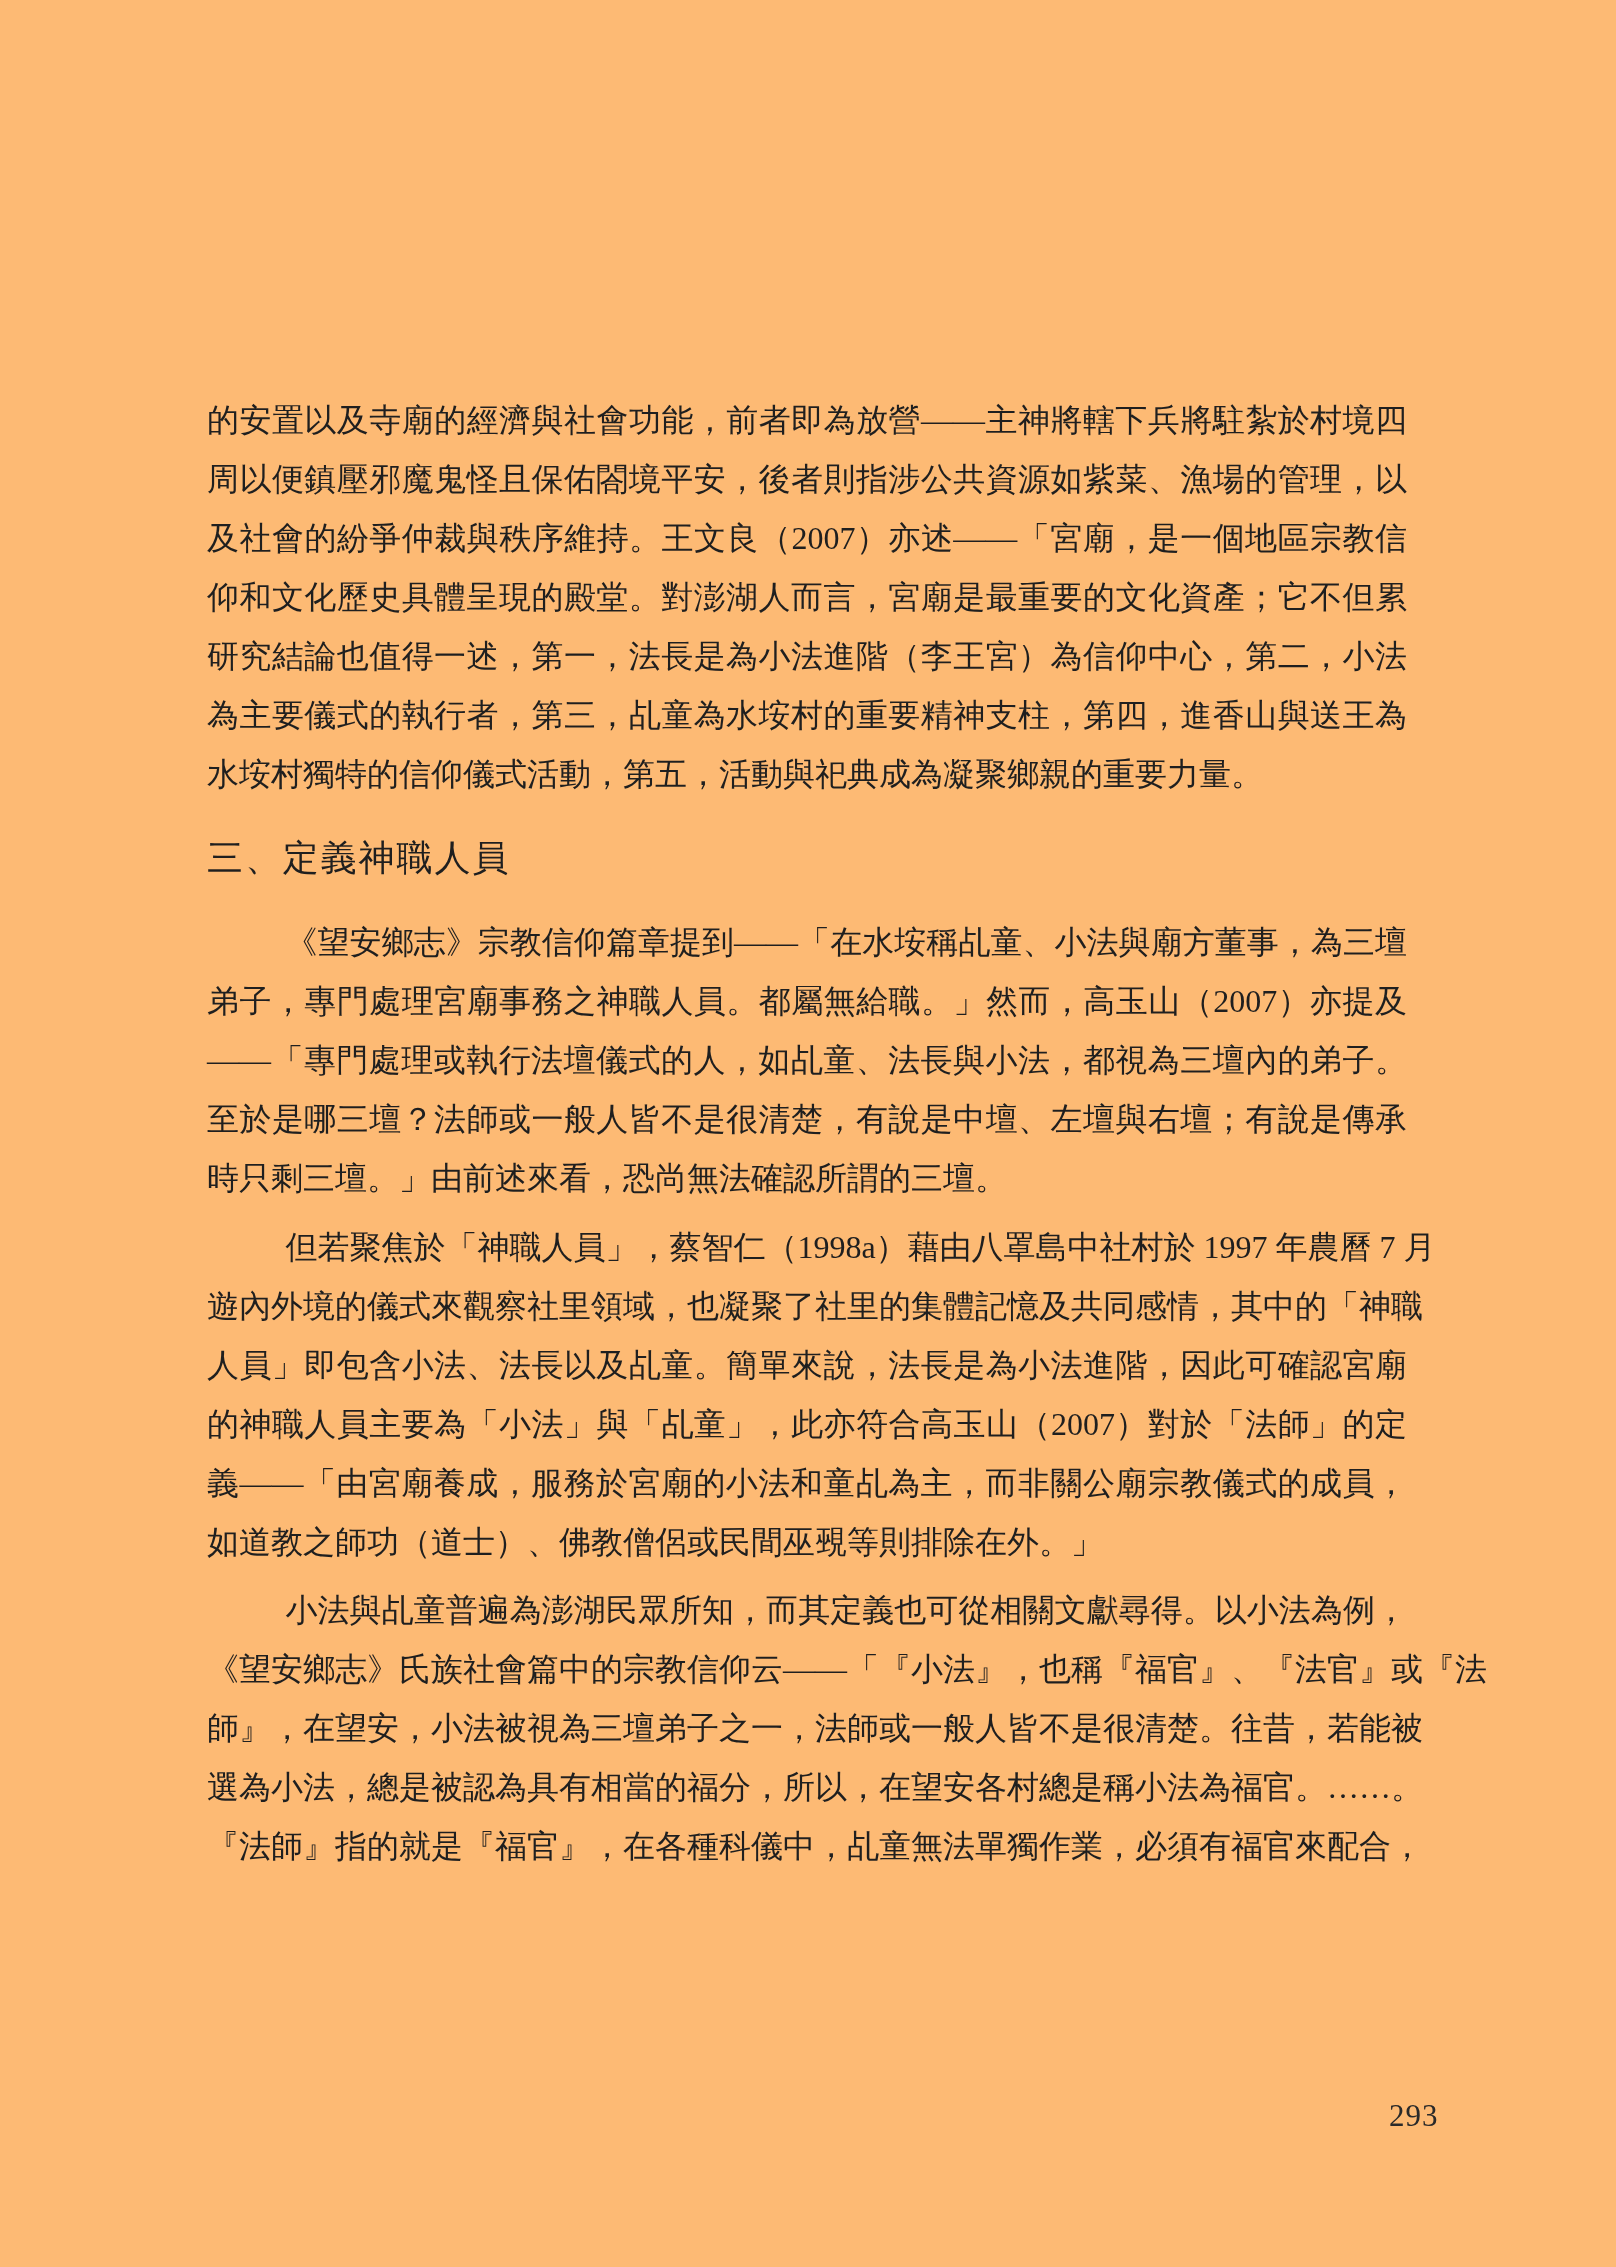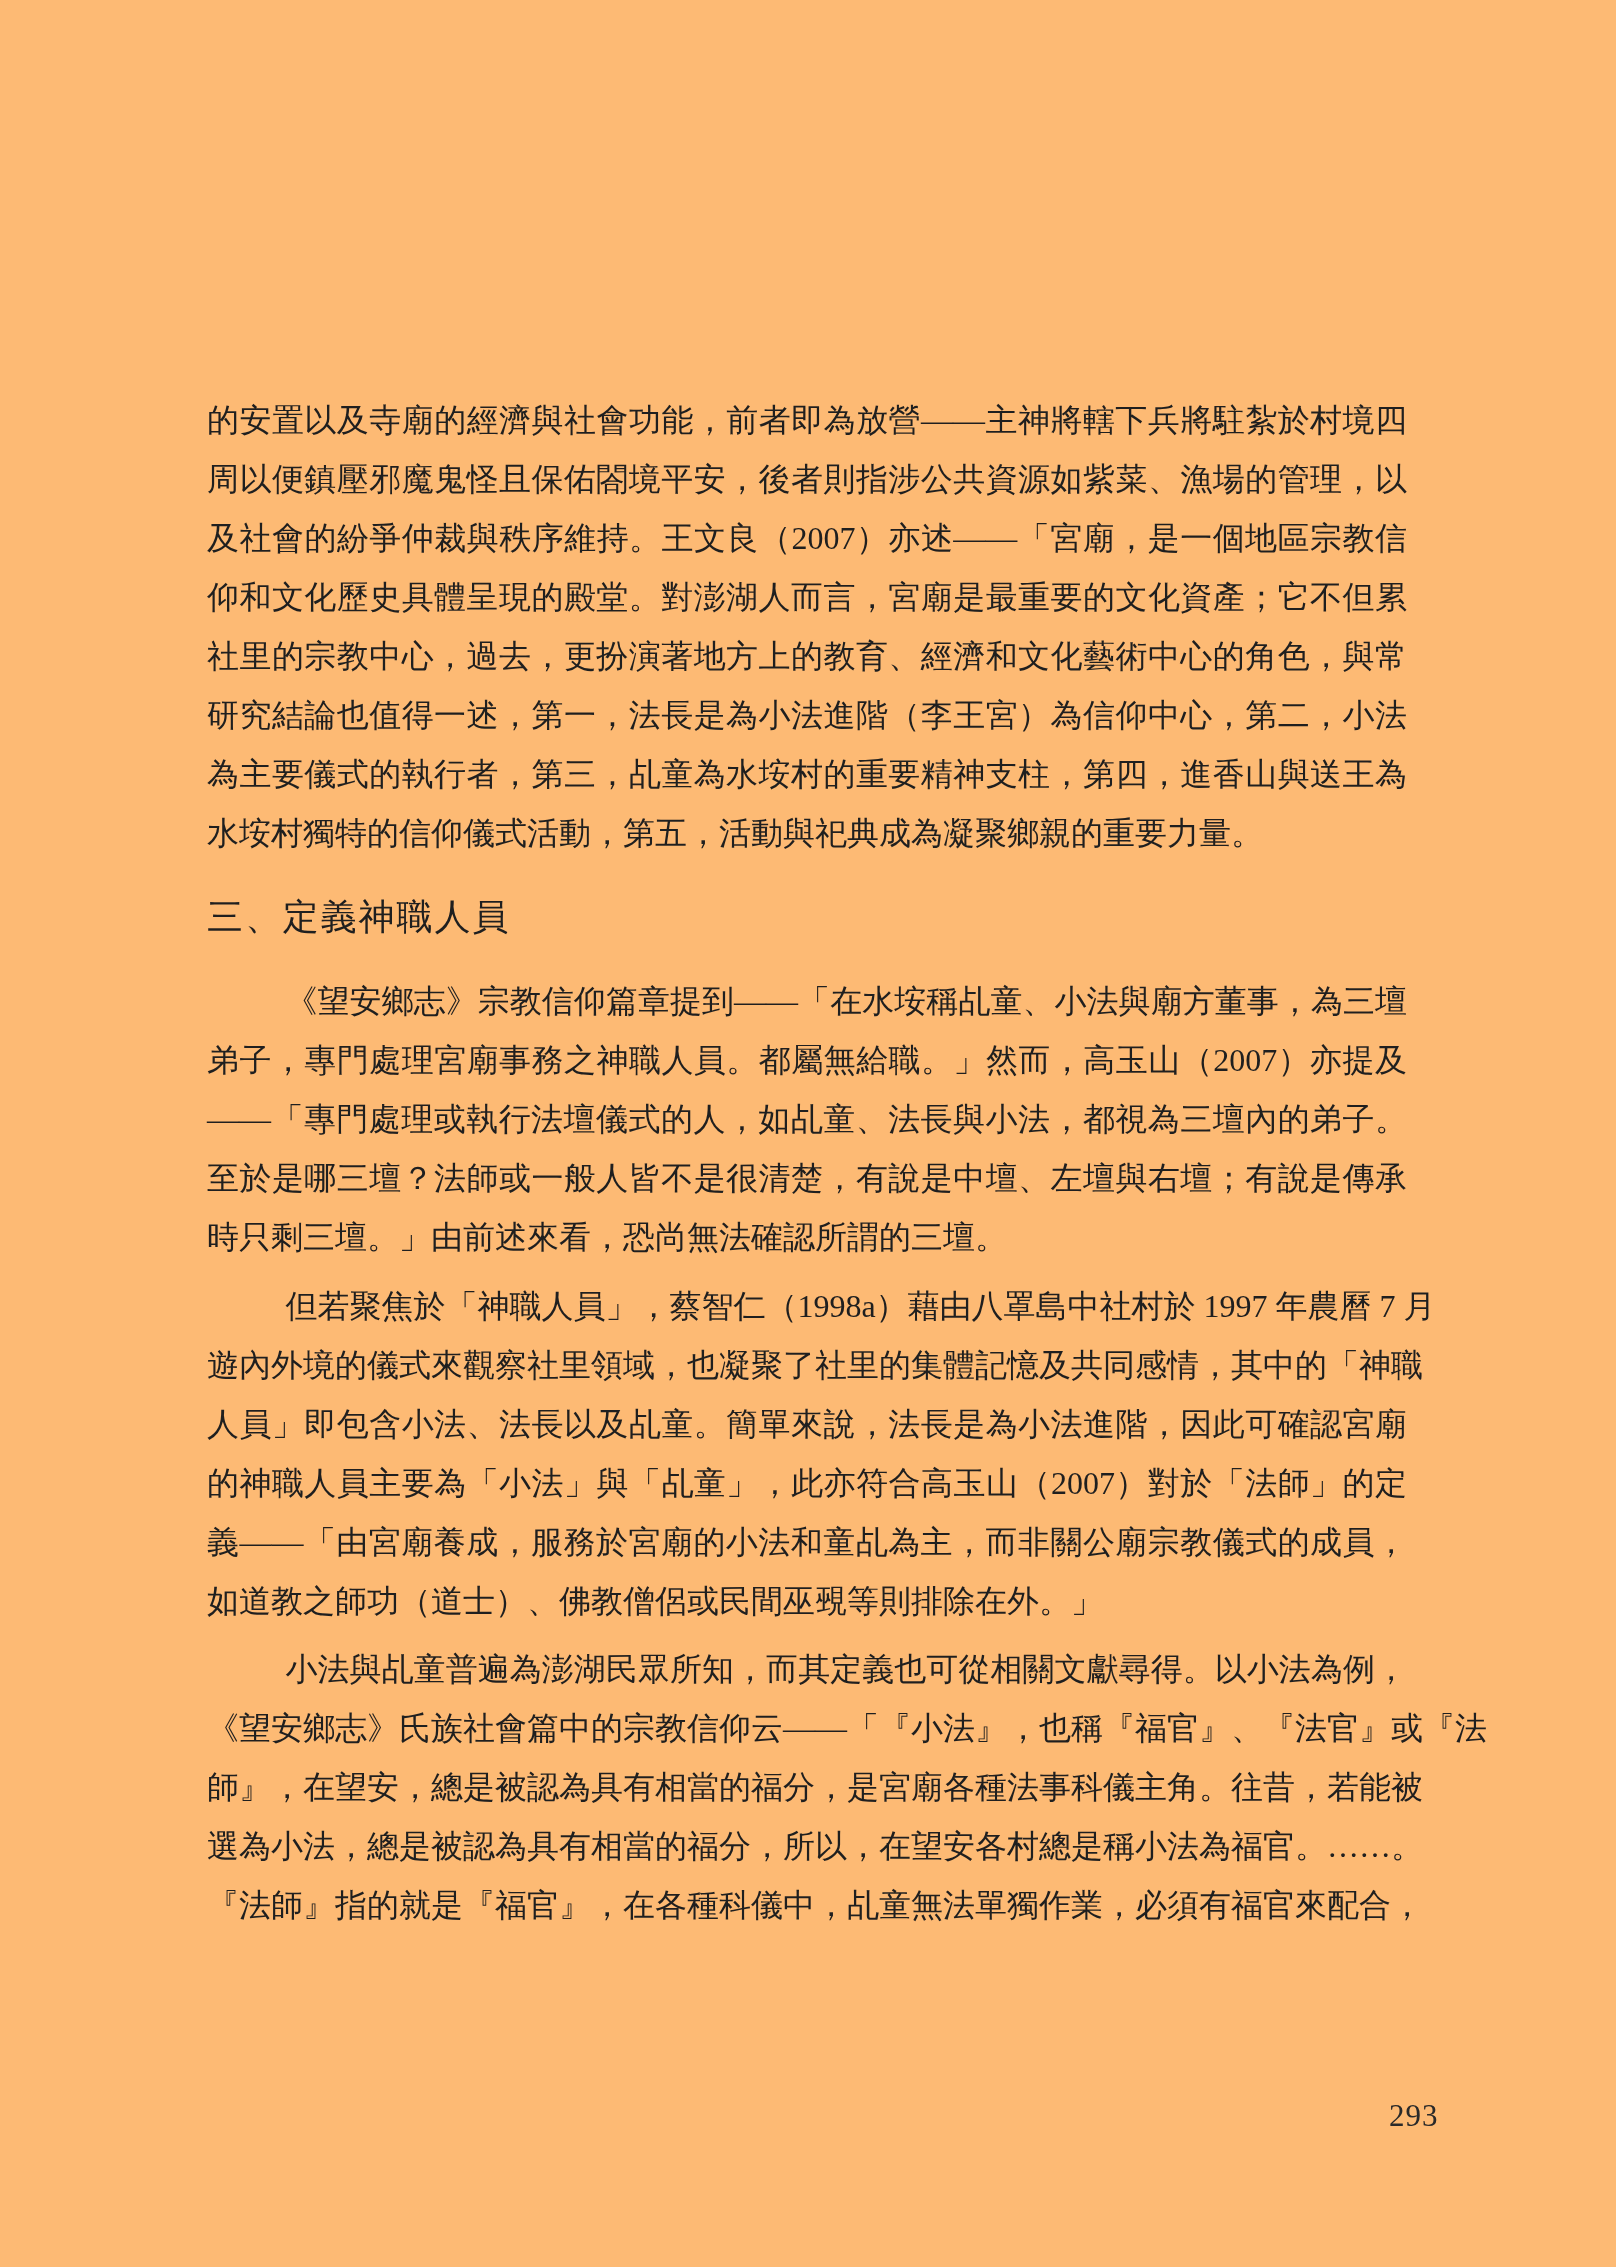--- a/index.html
+++ b/index.html
@@ -49,21 +49,20 @@
 </head>
 <body>
 
 <div class="page">
   <main class="text-block">
       <div class="paragraph">
         <div class="line">的安置以及寺廟的經濟與社會功能，前者即為放營——主神將轄下兵將駐紮於村境四</div>
         <div class="line">周以便鎮壓邪魔鬼怪且保佑閤境平安，後者則指涉公共資源如紫菜、漁場的管理，以</div>
         <div class="line">及社會的紛爭仲裁與秩序維持。王文良（2007）亦述——「宮廟，是一個地區宗教信</div>
         <div class="line">仰和文化歷史具體呈現的殿堂。對澎湖人而言，宮廟是最重要的文化資產；它不但累</div>
-        <div class="line">社里的宗教中心，過去，更扮演著地方上的教育、經濟和文化藝術中心的角色，與常</div>
         <div class="line">研究結論也值得一述，第一，法長是為小法進階（李王宮）為信仰中心，第二，小法</div>
         <div class="line">為主要儀式的執行者，第三，乩童為水垵村的重要精神支柱，第四，進香山與送王為</div>
         <div class="line last-short">水垵村獨特的信仰儀式活動，第五，活動與祀典成為凝聚鄉親的重要力量。</div>
       </div>
       <div class="heading">三、定義神職人員</div>
       <div class="paragraph">
         <div class="line first-indent">《望安鄉志》宗教信仰篇章提到——「在水垵稱乩童、小法與廟方董事，為三壇</div>
         <div class="line">弟子，專門處理宮廟事務之神職人員。都屬無給職。」然而，高玉山（2007）亦提及</div>
         <div class="line">——「專門處理或執行法壇儀式的人，如乩童、法長與小法，都視為三壇內的弟子。</div>
         <div class="line">至於是哪三壇？法師或一般人皆不是很清楚，有說是中壇、左壇與右壇；有說是傳承</div>
@@ -73,20 +72,20 @@
         <div class="line first-indent">但若聚焦於「神職人員」，蔡智仁（1998a）藉由八罩島中社村於 1997 年農曆 7 月</div>
         <div class="line">遊內外境的儀式來觀察社里領域，也凝聚了社里的集體記憶及共同感情，其中的「神職</div>
         <div class="line">人員」即包含小法、法長以及乩童。簡單來說，法長是為小法進階，因此可確認宮廟</div>
         <div class="line">的神職人員主要為「小法」與「乩童」，此亦符合高玉山（2007）對於「法師」的定</div>
         <div class="line">義——「由宮廟養成，服務於宮廟的小法和童乩為主，而非關公廟宗教儀式的成員，</div>
         <div class="line last-short">如道教之師功（道士）、佛教僧侶或民間巫覡等則排除在外。」</div>
       </div>
       <div class="paragraph">
         <div class="line first-indent">小法與乩童普遍為澎湖民眾所知，而其定義也可從相關文獻尋得。以小法為例，</div>
         <div class="line">《望安鄉志》氏族社會篇中的宗教信仰云——「『小法』，也稱『福官』、『法官』或『法</div>
-        <div class="line">師』，在望安，總是被認為具有相當的福分，是宮廟各種法事科儀主角。往昔，若能被</div>
+        <div class="line">師』，在望安，小法被視為三壇弟子之一，法師或一般人皆不是很清楚。往昔，若能被</div>
         <div class="line">選為小法，總是被認為具有相當的福分，所以，在望安各村總是稱小法為福官。……。</div>
         <div class="line">『法師』指的就是『福官』，在各種科儀中，乩童無法單獨作業，必須有福官來配合，</div>
       </div>
     </main>
   <div class="folio">293</div>
 </div>
 
 
 </body></html>

